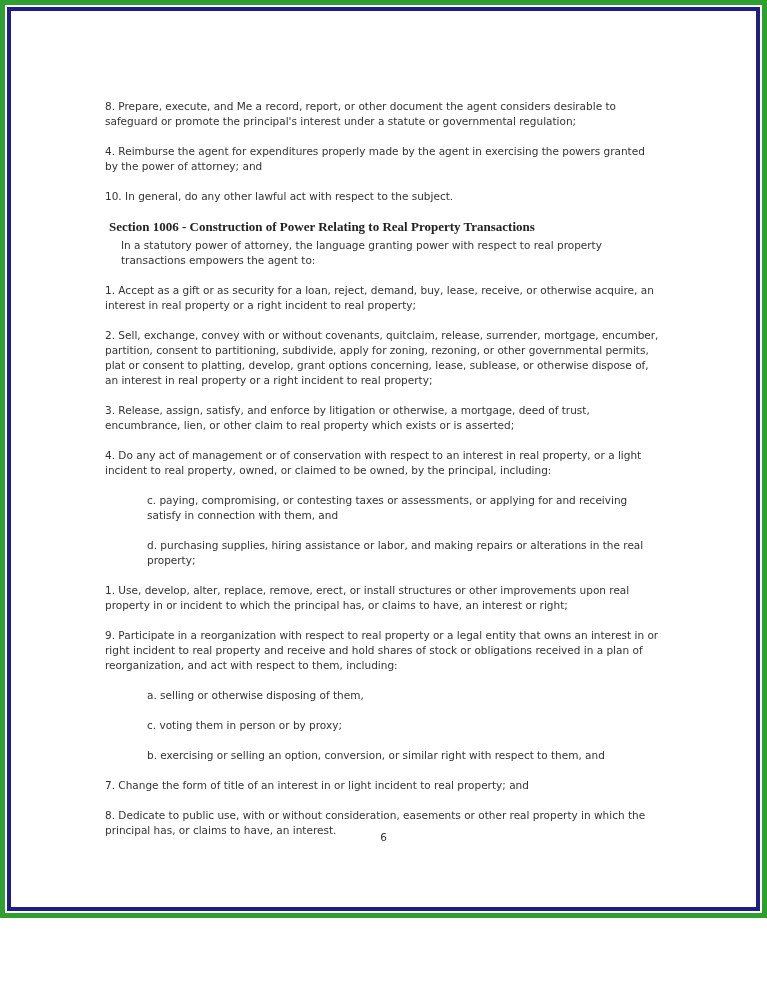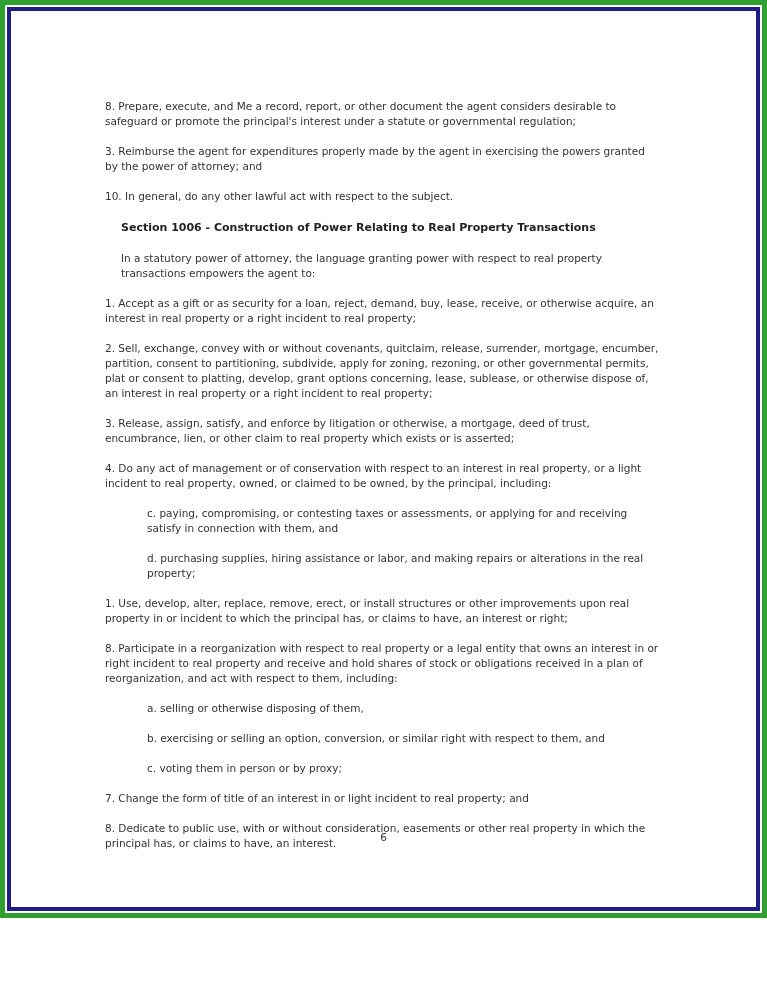--- a/index.html
+++ b/index.html
@@ -26,25 +26,26 @@
     overflow: hidden;
     font-family: "DejaVu Sans", "Liberation Sans", sans-serif;
     font-size: 10.5px;
     line-height: 15px;
     color: #333333;
   }
   .para {
     margin: 0 0 15px 0;
   }
   .heading {
-    font-size: 11px;
+    font-size: 13px;
     line-height: 15px;
     font-weight: bold;
     color: #222222;
-    margin: 16px;
+    margin: 4px;
+    font-family: Liberation Serif, serif;
   }
   .para-tight {
     margin: 0 0 15px 16px;
   }
   .sub {
     margin: 0 0 15px 0;
     padding-left: 42px;
   }
   .page-number {
     position: absolute;
@@ -55,39 +56,39 @@
     color: #333333;
   }
 </style>
 </head>
 <body>
 
 <div class="frame" style="border-color: rgb(47, 160, 47);">
   <div class="page" style="border-color: rgb(32, 29, 134); color: rgb(51, 51, 51);">
 
     <p class="para">8. Prepare, execute, and Me a record, report, or other document the agent considers desirable to safeguard or promote the principal's interest under a statute or governmental regulation;</p>
-    <p class="para">3. Reimburse the agent for expenditures properly made by the agent in exercising the powers granted by the power of attorney; and</p>
+    <p class="para">4. Reimburse the agent for expenditures properly made by the agent in exercising the powers granted by the power of attorney; and</p>
     <p class="para">10. In general, do any other lawful act with respect to the subject.</p>
 
     <h2 class="heading">Section 1006 - Construction of Power Relating to Real Property Transactions</h2>
     <p class="para-tight">In a statutory power of attorney, the language granting power with respect to real property transactions empowers the agent to:</p>
 
     <p class="para">1. Accept as a gift or as security for a loan, reject, demand, buy, lease, receive, or otherwise acquire, an interest in real property or a right incident to real property;</p>
     <p class="para">2. Sell, exchange, convey with or without covenants, quitclaim, release, surrender, mortgage, encumber, partition, consent to partitioning, subdivide, apply for zoning, rezoning, or other governmental permits, plat or consent to platting, develop, grant options concerning, lease, sublease, or otherwise dispose of, an interest in real property or a right incident to real property;</p>
     <p class="para">3. Release, assign, satisfy, and enforce by litigation or otherwise, a mortgage, deed of trust, encumbrance, lien, or other claim to real property which exists or is asserted;</p>
     <p class="para">4. Do any act of management or of conservation with respect to an interest in real property, or a light incident to real property, owned, or claimed to be owned, by the principal, including:</p>
 
     <p class="sub">c. paying, compromising, or contesting taxes or assessments, or applying for and receiving satisfy in connection with them, and</p>
     <p class="sub">d. purchasing supplies, hiring assistance or labor, and making repairs or alterations in the real property;</p>
 
     <p class="para">1. Use, develop, alter, replace, remove, erect, or install structures or other improvements upon real property in or incident to which the principal has, or claims to have, an interest or right;</p>
-    <p class="para">8. Participate in a reorganization with respect to real property or a legal entity that owns an interest in or right incident to real property and receive and hold shares of stock or obligations received in a plan of reorganization, and act with respect to them, including:</p>
+    <p class="para">9. Participate in a reorganization with respect to real property or a legal entity that owns an interest in or right incident to real property and receive and hold shares of stock or obligations received in a plan of reorganization, and act with respect to them, including:</p>
 
     <p class="sub">a. selling or otherwise disposing of them,</p>
+    <p class="sub">c. voting them in person or by proxy;</p>
     <p class="sub">b. exercising or selling an option, conversion, or similar right with respect to them, and</p>
-    <p class="sub">c. voting them in person or by proxy;</p>
 
     <p class="para">7. Change the form of title of an interest in or light incident to real property; and</p>
     <p class="para">8. Dedicate to public use, with or without consideration, easements or other real property in which the principal has, or claims to have, an interest.</p>
 
     <div class="page-number">6</div>
   </div>
 </div>
 
 </body></html>

